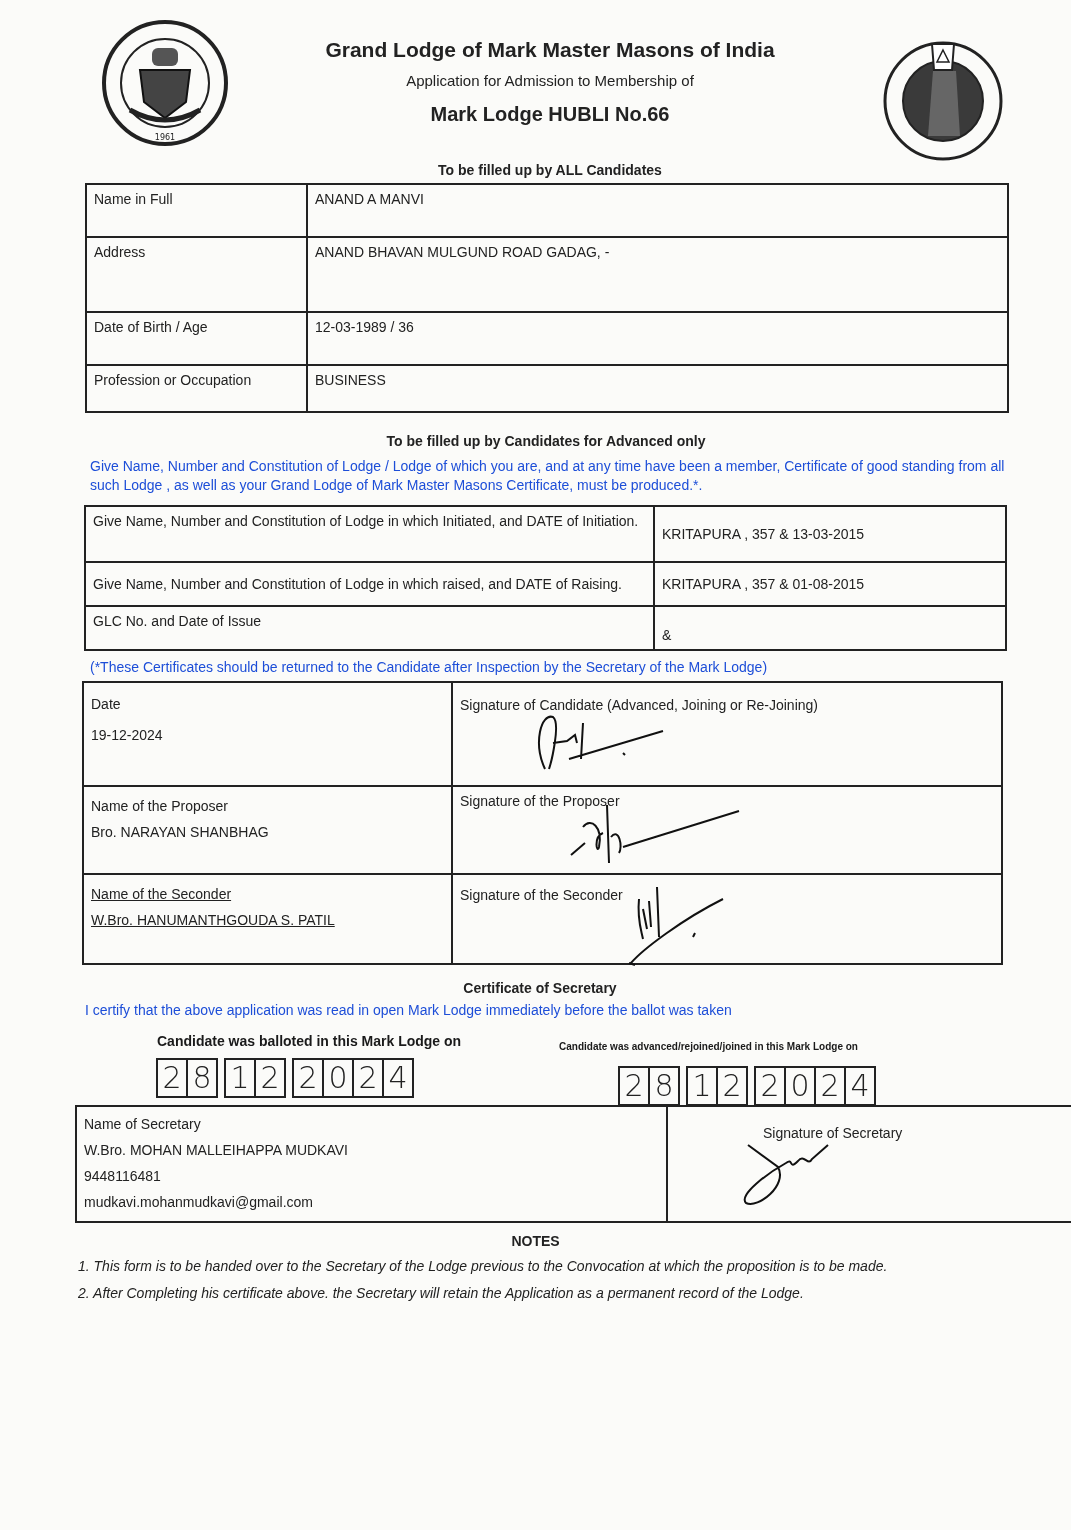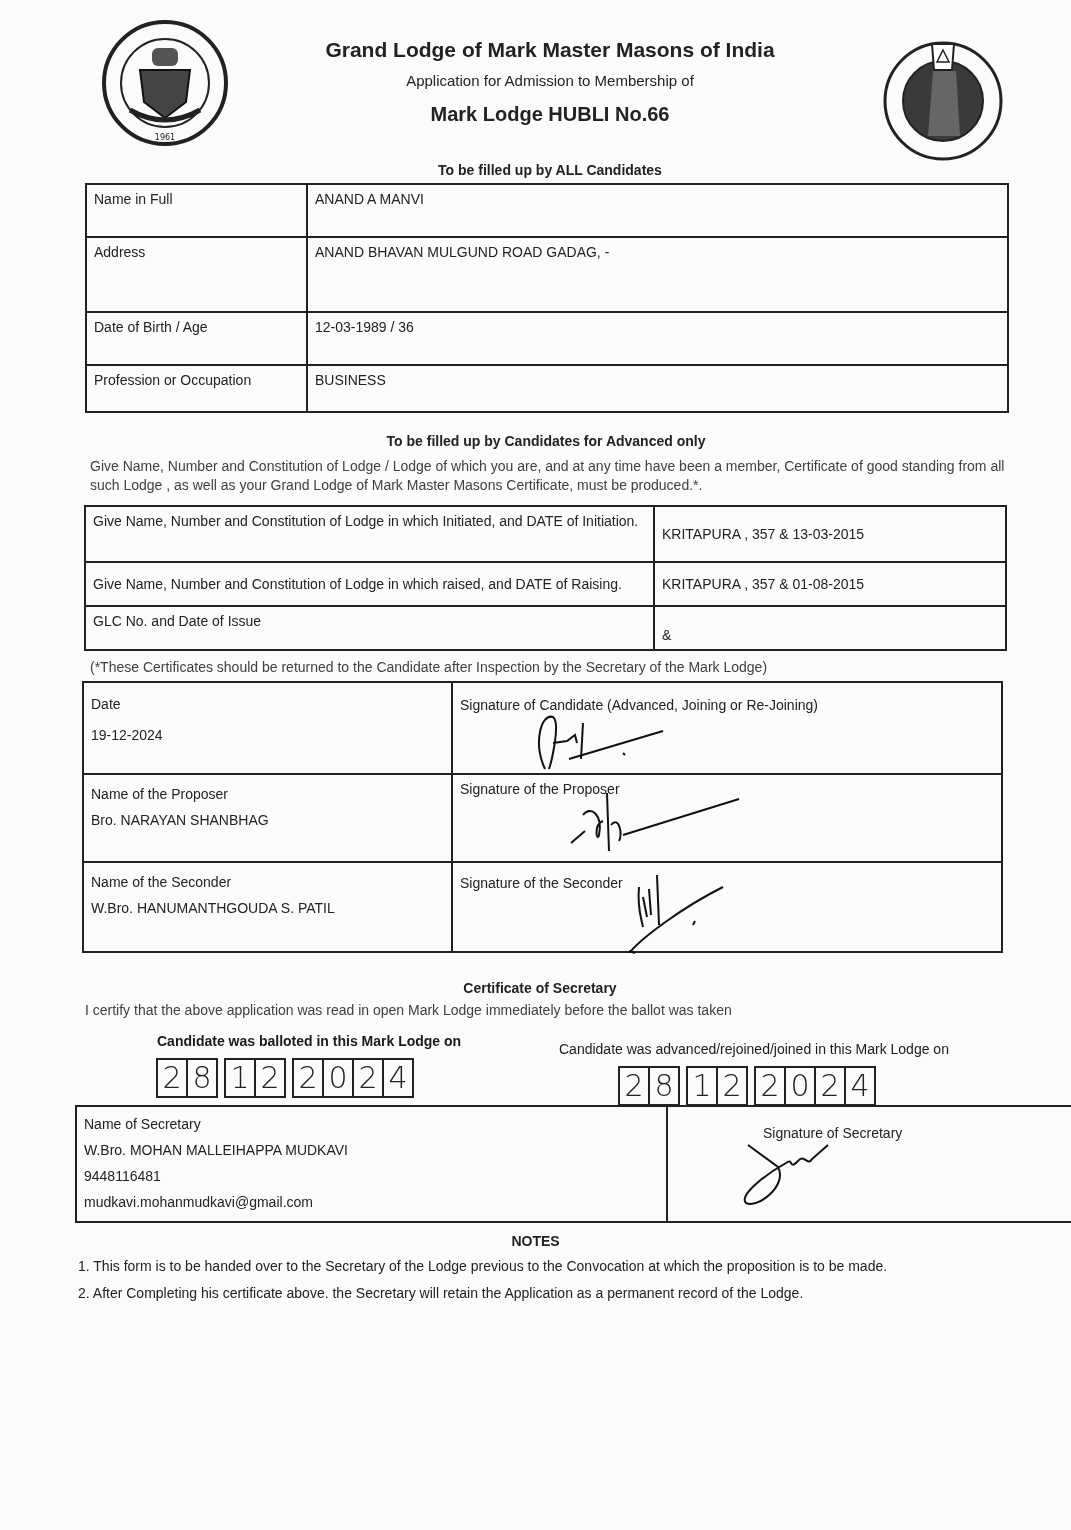--- a/index.html
+++ b/index.html
@@ -11,26 +11,26 @@
   .page { position: absolute; left: 0; top: 0; width: 1071px; height: 1530px; background: #fbfbf9; }
   .abs { position: absolute; }
   .header-title { left: 0; width: 1100px; top: 38px; text-align: center; font-size: 21px; font-weight: bold; color: #222; }
   .header-sub { left: 0; width: 1100px; top: 72px; text-align: center; font-size: 15px; color: #222; }
   .header-lodge { left: 0; width: 1100px; top: 103px; text-align: center; font-size: 20px; font-weight: bold; color: #222; }
   .section-head { text-align: center; font-size: 14px; font-weight: bold; color: #222; }
   .logo { width: 130px; height: 130px; }
   table.form { position: absolute; border-collapse: collapse; }
   table.form td { border: 2px solid #222; vertical-align: top; font-size: 14px; padding: 6px 7px; color: #222; margin-top: 32px; }
   .val { font-size: 14px; }
-  .para { font-size: 14px; color: #404040; line-height: 19px; }
+  .para { font-size: 14px; color: #1d4ed8; line-height: 19px; }
   .datebox { display: flex; gap: 6px; }
   .dgroup { display: flex; border: 2px solid #222; }
   .dcell { width: 28px; height: 36px; border-right: 2px solid #222; font-family: "DejaVu Sans", sans-serif; font-size: 30px; line-height: 36px; text-align: center; color: #222; font-weight: 300; }
   .dcell:last-child { border-right: none; }
-  .notes { font-size: 14px; color: #222; }
+  .notes { font-size: 14px; color: #222; font-style: italic; }
   .sig { position: absolute; }
 </style>
 </head>
 <body>
 
 <div class="page">
 
   <div class="abs logo" style="left:100px;top:18px;">
     <svg width="130" height="130" viewBox="0 0 130 130">
       <circle cx="65" cy="65" r="61" fill="none" stroke="#222" stroke-width="4"></circle>
@@ -96,21 +96,21 @@
       <td>GLC No. and Date of Issue</td>
       <td class="val" style="vertical-align:bottom;">&amp;</td>
     </tr>
   </tbody>
     </table>
 
   <div class="abs para" style="left:90px;top:658px;width:915px;">(*These Certificates should be returned to the Candidate after Inspection by the Secretary of the Mark Lodge)</div>
 
   <table class="form" style="left:82px;top:681px;width:921px;">
     <tbody>
-        <tr style="height:92px;">
+        <tr style="height:104px;">
       <td style="width:353px;line-height:31px;">
         <div>Date</div>
         <div>19-12-2024</div>
       </td>
       <td style="padding-top:14px;position:relative;">
         <div>Signature of Candidate (Advanced, Joining or Re-Joining)</div>
         <svg class="sig" style="left:70px;top:20px;" width="150" height="70">
           <path d="M22 66 C10 40 18 10 30 14 C38 20 28 60 26 66 M30 40 L44 38 L52 32 L54 40 M60 20 L58 56 M46 56 L140 28 M100 50 L102 52" fill="none" stroke="#111" stroke-width="2"></path>
         </svg>
       </td>
@@ -121,39 +121,39 @@
         <div>Bro. NARAYAN SHANBHAG</div>
       </td>
       <td style="position:relative;">
         <div>Signature of the Proposer</div>
         <svg class="sig" style="left:110px;top:10px;" width="180" height="70">
           <path d="M8 58 L22 46 M20 30 C28 20 40 30 36 50 C34 58 30 40 40 36 M44 8 L46 66 M48 40 C56 30 60 50 56 56 M60 50 L176 14" fill="none" stroke="#111" stroke-width="2"></path>
         </svg>
       </td>
     </tr>
     <tr style="height:90px;">
-      <td style="line-height:26px;">
+      <td style="line-height:26px;text-decoration:underline;">
         <div>Name of the Seconder</div>
         <div>W.Bro. HANUMANTHGOUDA S. PATIL</div>
       </td>
       <td style="position:relative;padding-top:12px;">
         <div>Signature of the Seconder</div>
         <svg class="sig" style="left:170px;top:4px;" width="110" height="90">
           <path d="M16 20 C14 40 18 50 20 60 M20 30 L24 50 M26 22 L28 48 M34 8 L36 58 M8 84 C20 70 60 40 100 20 M12 86 L6 84 M70 58 L72 54" fill="none" stroke="#111" stroke-width="2"></path>
         </svg>
       </td>
     </tr>
   </tbody>
     </table>
 
   <div class="abs section-head" style="left:0;width:1080px;top:980px;">Certificate of Secretary</div>
   <div class="abs para" style="left:85px;top:1001px;width:920px;">I certify that the above application was read in open Mark Lodge immediately before the ballot was taken</div>
 
   <div class="abs" style="left:157px;top:1033px;font-size:14px;font-weight:bold;">Candidate was balloted in this Mark Lodge on</div>
-  <div class="abs" style="left:559px;top:1041px;font-size:14px;font-weight:normal;">Candidate was advanced/rejoined/joined in this Mark Lodge on</div>
+  <div class="abs" style="left:559px;top:1041px;font-size:10px;font-weight:bold;">Candidate was advanced/rejoined/joined in this Mark Lodge on</div>
 
   <div class="abs datebox" style="left:156px;top:1058px;">
     <div class="dgroup">
       <div class="dcell">2</div>
       <div class="dcell">8</div>
     </div>
     <div class="dgroup">
       <div class="dcell">1</div>
       <div class="dcell">2</div>
     </div>

